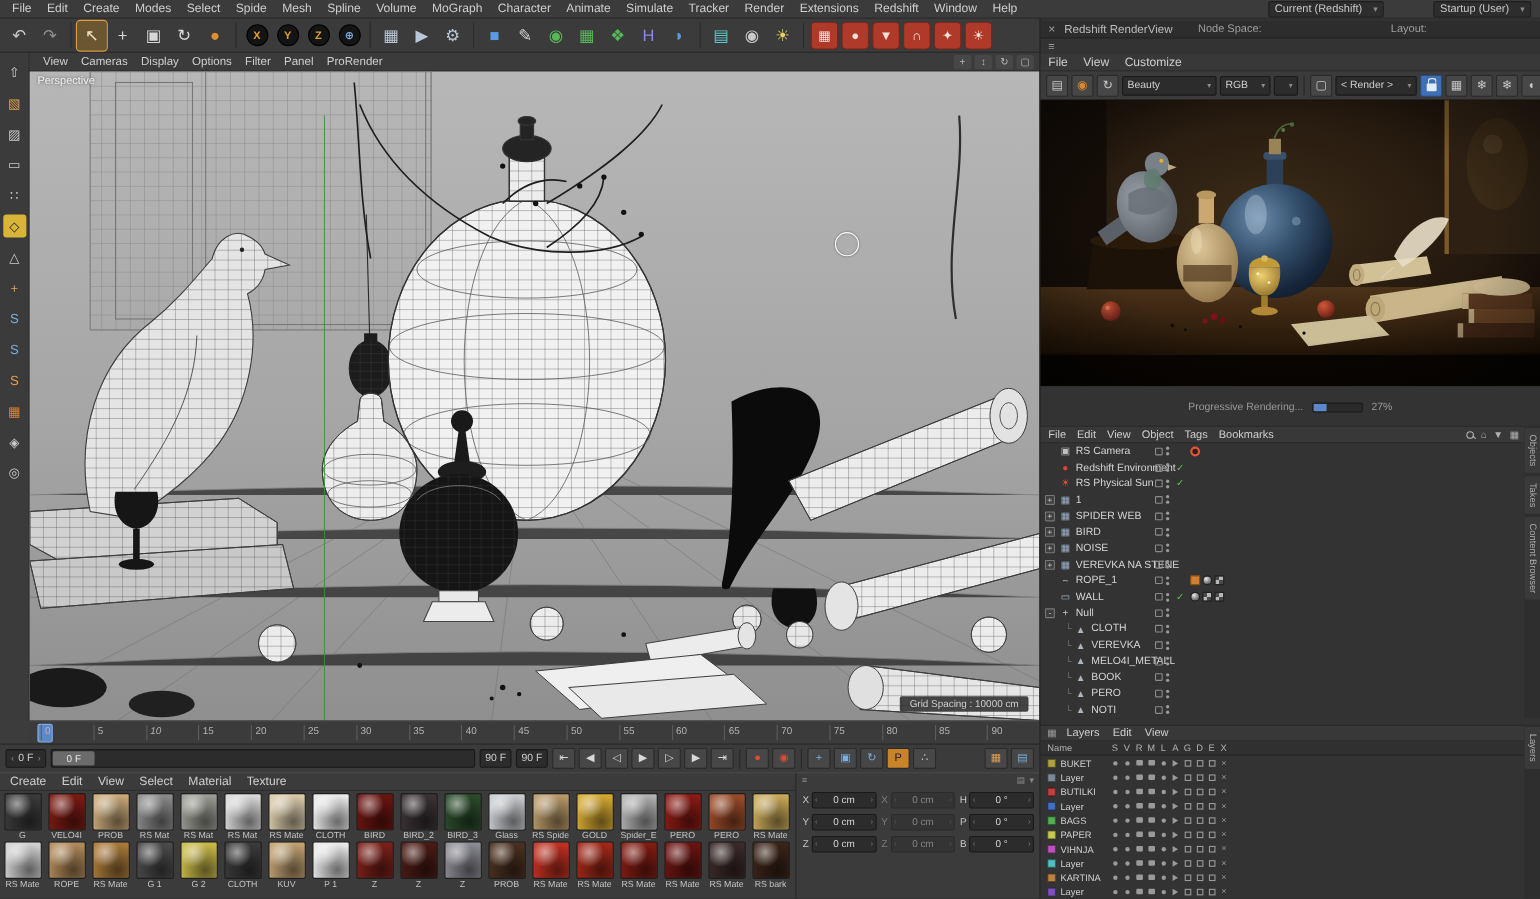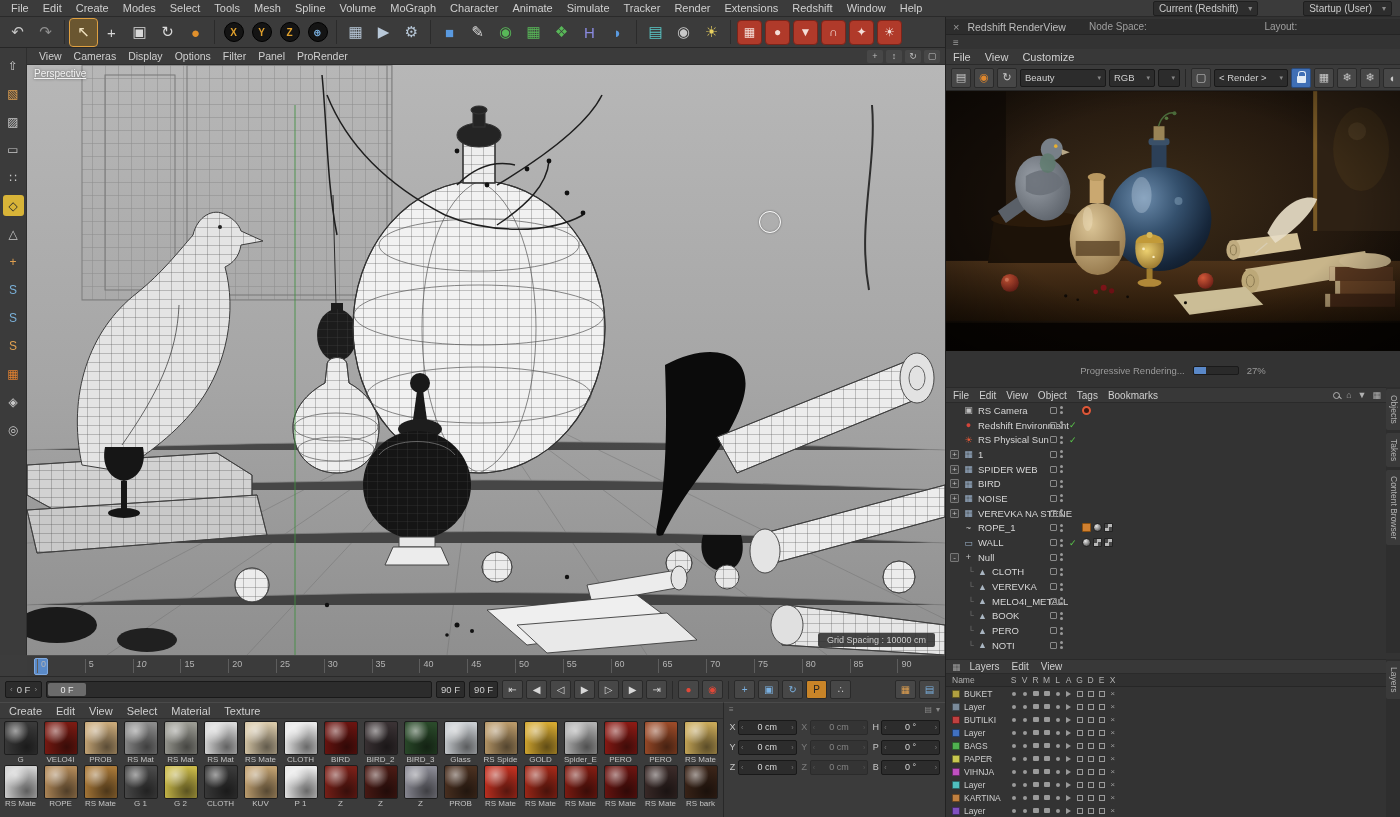--- a/index.html
+++ b/index.html
@@ -41,21 +41,21 @@
   
   #viewport { position:absolute; left:27px; top:48px; width:918px; height:607px; }
   .vp-menu { height:17px; background:#3b3b3b; display:flex; align-items:center; font-size:10.5px;
              color:#c9c9c9; padding-left:6px; border-bottom:1px solid #2e2e2e; }
   .vp-menu .menu-item { padding:1px 6px; font-size:10.5px; }
   #vp-nav { margin-left:auto; display:flex; gap:3px; padding-right:5px; }
   .vp-nav-btn { width:16px; height:13px; font-size:9px; display:flex; align-items:center; justify-content:center;
                 color:#bdbdbd; background:#474747; border-radius:2px; }
   .vp-canvas { position:absolute; top:17px; left:0; right:0; bottom:0; background:#a8a8a8; overflow:hidden; }
   .vp-canvas svg { display:block; width:100%; height:100%; }
-  .vp-label { position:absolute; top:3px; left:7px; font-size:10px; color:#f2f2f2; text-shadow:0 0 3px rgba(0,0,0,.55);text-decoration:underline; }
+  .vp-label { position:absolute; top:3px; left:7px; font-size:10px; color:#f2f2f2; text-shadow:0 0 3px rgba(0,0,0,.55); }
   .grid-label { position:absolute; right:10px; bottom:8px; background:rgba(45,45,45,.88); padding:2px 9px;
                 font-size:9px; color:#cfcfcf; border-radius:2px; }
   .cursor-ring { position:absolute; left:732px; top:146px; width:22px; height:22px; border:1.5px solid #fafafa;
                  border-radius:50%; box-shadow:0 0 2px rgba(0,0,0,.45), inset 0 0 2px rgba(0,0,0,.3); }
 
   
   #timeline { position:absolute; left:27px; top:655px; width:918px; height:21px; background:#3b3b3b;
               border-top:1px solid #4a4a4a; }
   .tl-tick { position:absolute; top:3px; bottom:3px; border-left:1px solid #5d5d5d; padding-left:3px;
              font-size:9px; color:#b4b4b4; }
@@ -195,21 +195,21 @@
 
 <div id="app">
 
   <div id="menubar">
     <div id="menubar-items" style="display:flex;align-items:center;">
         <span class="menu-item">File</span>
         <span class="menu-item">Edit</span>
         <span class="menu-item">Create</span>
         <span class="menu-item">Modes</span>
         <span class="menu-item">Select</span>
-        <span class="menu-item">Tools</span>
+        <span class="menu-item">Spide</span>
         <span class="menu-item">Mesh</span>
         <span class="menu-item">Spline</span>
         <span class="menu-item">Volume</span>
         <span class="menu-item">MoGraph</span>
         <span class="menu-item">Character</span>
         <span class="menu-item">Animate</span>
         <span class="menu-item">Simulate</span>
         <span class="menu-item">Tracker</span>
         <span class="menu-item">Render</span>
         <span class="menu-item">Extensions</span>

